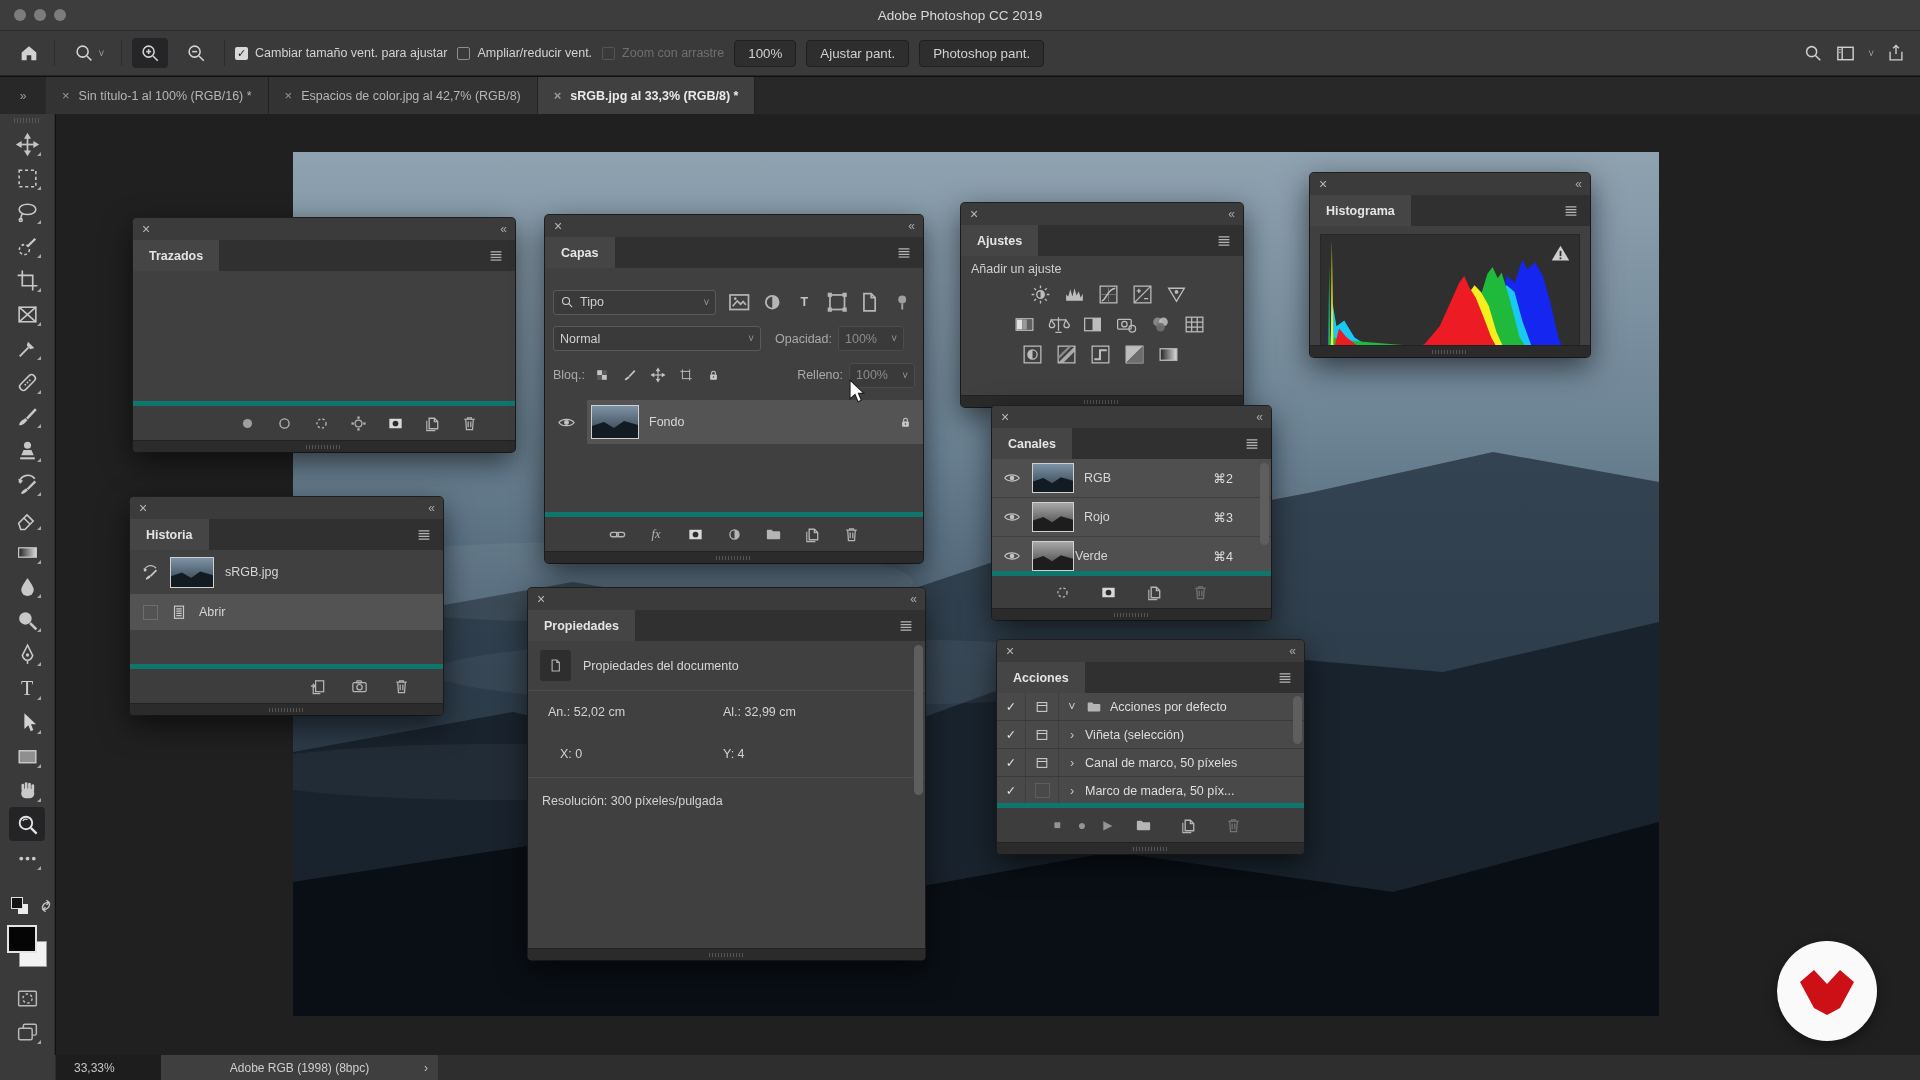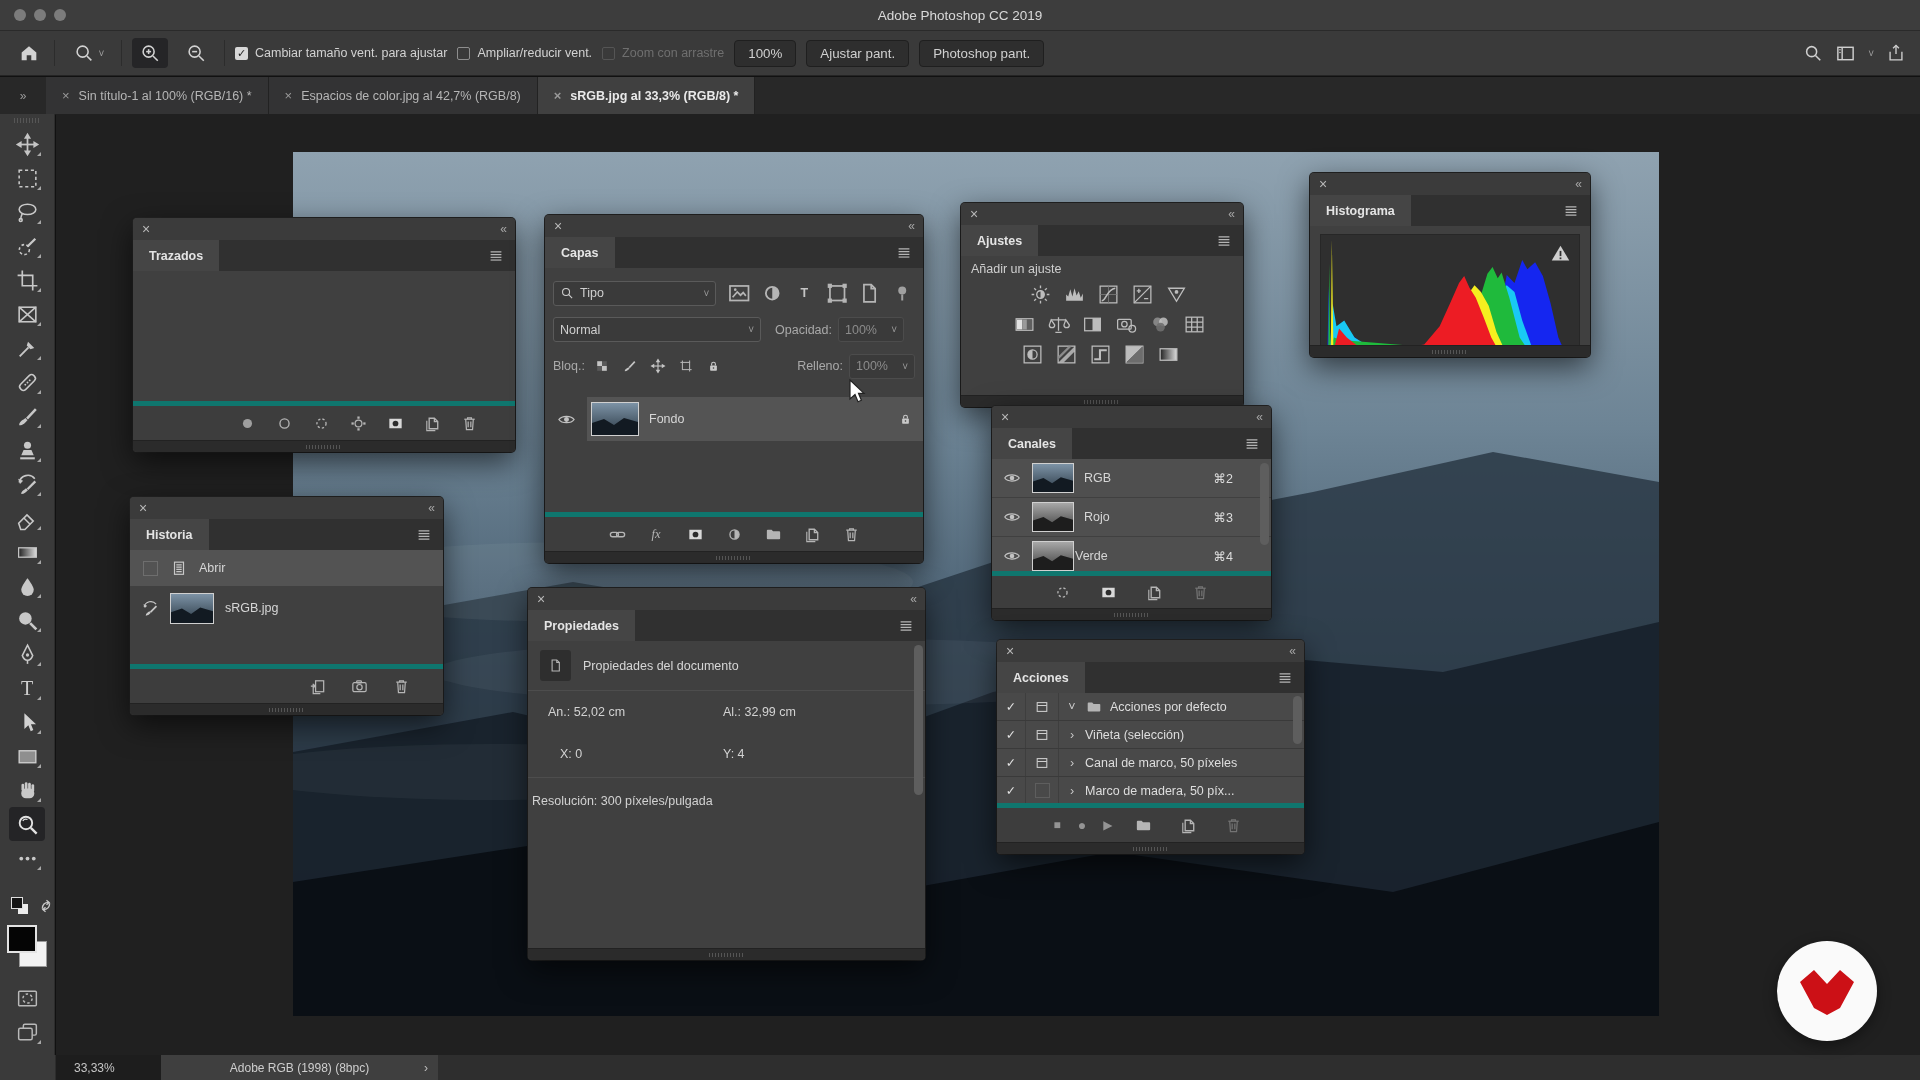--- a/index.html
+++ b/index.html
@@ -81,21 +81,21 @@
   .p-grip{height:11px;background:#2b2b2b;border-top:1px solid #222;display:flex;align-items:center;justify-content:center;flex:0 0 auto;}
   .gripdots{width:36px;height:4px;background:repeating-linear-gradient(90deg,#555 0 1px,transparent 1px 3px);}
   .ficon{display:flex;align-items:center;justify-content:center;width:28px;height:28px;}
   
   .selbox{display:flex;align-items:center;height:25px;background:#3a3a3a;border:1px solid #5a5a5a;border-radius:3px;
           padding:0 6px;gap:6px;color:#cfcfcf;box-sizing:border-box;}
   .selbox .chv{margin-left:auto;color:#9a9a9a;font-size:10px;}
   .selbox.dim{color:#8b8b8b;border-color:#4c4c4c;}
   .caprow{display:flex;align-items:center;padding:5px 8px;gap:6px;}
   .caplabel{color:#a9a9a9;}
-  .lay-row{height:44px;display:flex;align-items:center;margin-top:12px;}
+  .lay-row{height:44px;display:flex;align-items:center;margin-top:6px;}
   .lay-eye{width:42px;display:flex;align-items:center;justify-content:center;align-self:stretch;}
   .lay-sel{flex:1;align-self:stretch;background:#545454;display:flex;align-items:center;gap:10px;padding:0 10px 0 4px;}
   .thumb{width:46px;height:32px;border:1px solid #d0d0d0;flex:0 0 auto;}
   .thumb svg{width:100%;height:100%;}
   
   .hrow{display:flex;align-items:center;height:44px;}
   .hrow.sel{background:#535353;}
   .chrow{display:flex;align-items:center;height:38px;background:#4f4f4f;margin-bottom:1px;}
   .chrow .sc{margin-left:auto;margin-right:38px;color:#dcdcdc;}
   .acrow{display:flex;align-items:center;height:27px;background:#494949;border-bottom:1px solid #3a3a3a;color:#dedede;}
@@ -703,21 +703,21 @@
       </div>
     <div class="p-tabrest">
         <span>
           <svg viewBox="0 0 20 20" style="width:18px;height:18px">
             <use href="#i-menu"></use>
           </svg>
         </span>
       </div>
   </div>
   <div class="p-body">
-    <div class="caprow" style="padding-top:11px">
+    <div class="caprow" style="padding-top:20px">
       <div class="selbox" style="width:172px">
         <svg viewBox="0 0 22 22" style="width:14px;height:14px">
             <use href="#i-search"></use>
           </svg>
         <span>Tipo</span>
           <span class="chv">˅</span>
       </div>
       <span class="ficon" style="margin-left:4px">
           <svg viewBox="0 0 20 20">
             <use href="#i-image"></use>
@@ -860,48 +860,48 @@
       </div>
     <div class="p-tabrest">
         <span>
           <svg viewBox="0 0 20 20" style="width:18px;height:18px">
             <use href="#i-menu"></use>
           </svg>
         </span>
       </div>
   </div>
   <div class="p-body">
-    <div class="hrow sel" style="height:36px">
-      <span style="width:40px;display:flex;justify-content:center">
-          <span style="width:13px;height:13px;border:1px solid #6e6e6e"></span>
-        </span>
-      <span>
-          <svg viewBox="0 0 20 20" style="width:18px;height:18px">
-            <use href="#i-docpage"></use>
-          </svg>
-        </span>
-      <span style="margin-left:11px">Abrir</span>
-    </div>
     <div class="hrow">
       <span style="width:40px;display:flex;justify-content:center">
           <svg viewBox="0 0 24 24" style="width:19px;height:19px">
             <path d="M4,10 A8.5,8.5 0 0 1 19,6.5" fill="none" stroke="#c8c8c8" stroke-width="1.5"></path>
             <polygon points="3,6.5 4.8,11.5 7.8,8.5" fill="#c8c8c8"></polygon>
             <path d="M6,21 C6,18 9,17.2 10.6,15.6 L12.4,17.4 C10.8,19 9,21 6,21 Z" fill="#c8c8c8"></path>
             <line x1="12" y1="16.5" x2="19.5" y2="9" stroke="#c8c8c8" stroke-width="2.2"></line>
           </svg>
         </span>
       <div class="thumb" style="width:42px;height:29px">
           <svg viewBox="0 0 46 32" preserveAspectRatio="none">
             <rect width="46" height="32" fill="url(#g-thumbc)"></rect>
             <polygon points="0,20 12,16 22,22 32,15 46,19 46,32 0,32" fill="#121a22"></polygon>
           </svg>
         </div>
       <span style="margin-left:11px">sRGB.jpg</span>
     </div>
+    <div class="hrow sel" style="height:36px">
+      <span style="width:40px;display:flex;justify-content:center">
+          <span style="width:13px;height:13px;border:1px solid #6e6e6e"></span>
+        </span>
+      <span>
+          <svg viewBox="0 0 20 20" style="width:18px;height:18px">
+            <use href="#i-docpage"></use>
+          </svg>
+        </span>
+      <span style="margin-left:11px">Abrir</span>
+    </div>
   </div>
   <div class="p-foot" style="justify-content:flex-end;padding-right:28px;gap:14px">
     <span class="ficon">
         <svg viewBox="0 0 20 20">
           <use href="#i-docstate"></use>
         </svg>
       </span>
     <span class="ficon">
         <svg viewBox="0 0 20 20">
           <use href="#i-camera"></use>
@@ -945,21 +945,21 @@
       <span>Propiedades del documento</span>
     </div>
     <div class="prop-div"></div>
     <div class="prop-grid">
       <span>An.:  52,02 cm</span>
       <span>Al.:  32,99 cm</span>
       <span style="padding-left:12px">X:  0</span>
       <span>Y:  4</span>
     </div>
     <div class="prop-div"></div>
-    <div style="padding:16px 0 0 4px;color:#d2d2d2">
+    <div style="padding:16px 0 0 14px;color:#d2d2d2">
       <span>Resolución: 300 píxeles/pulgada</span>
     </div>
     <div class="scrollthumb" style="top:4px;height:150px"></div>
   </div>
   <div class="p-grip">
       <span class="gripdots"></span>
     </div>
 </div>
 
 <div class="panel" style="left:961px;top:203px;width:282px;height:204px;z-index:4">

